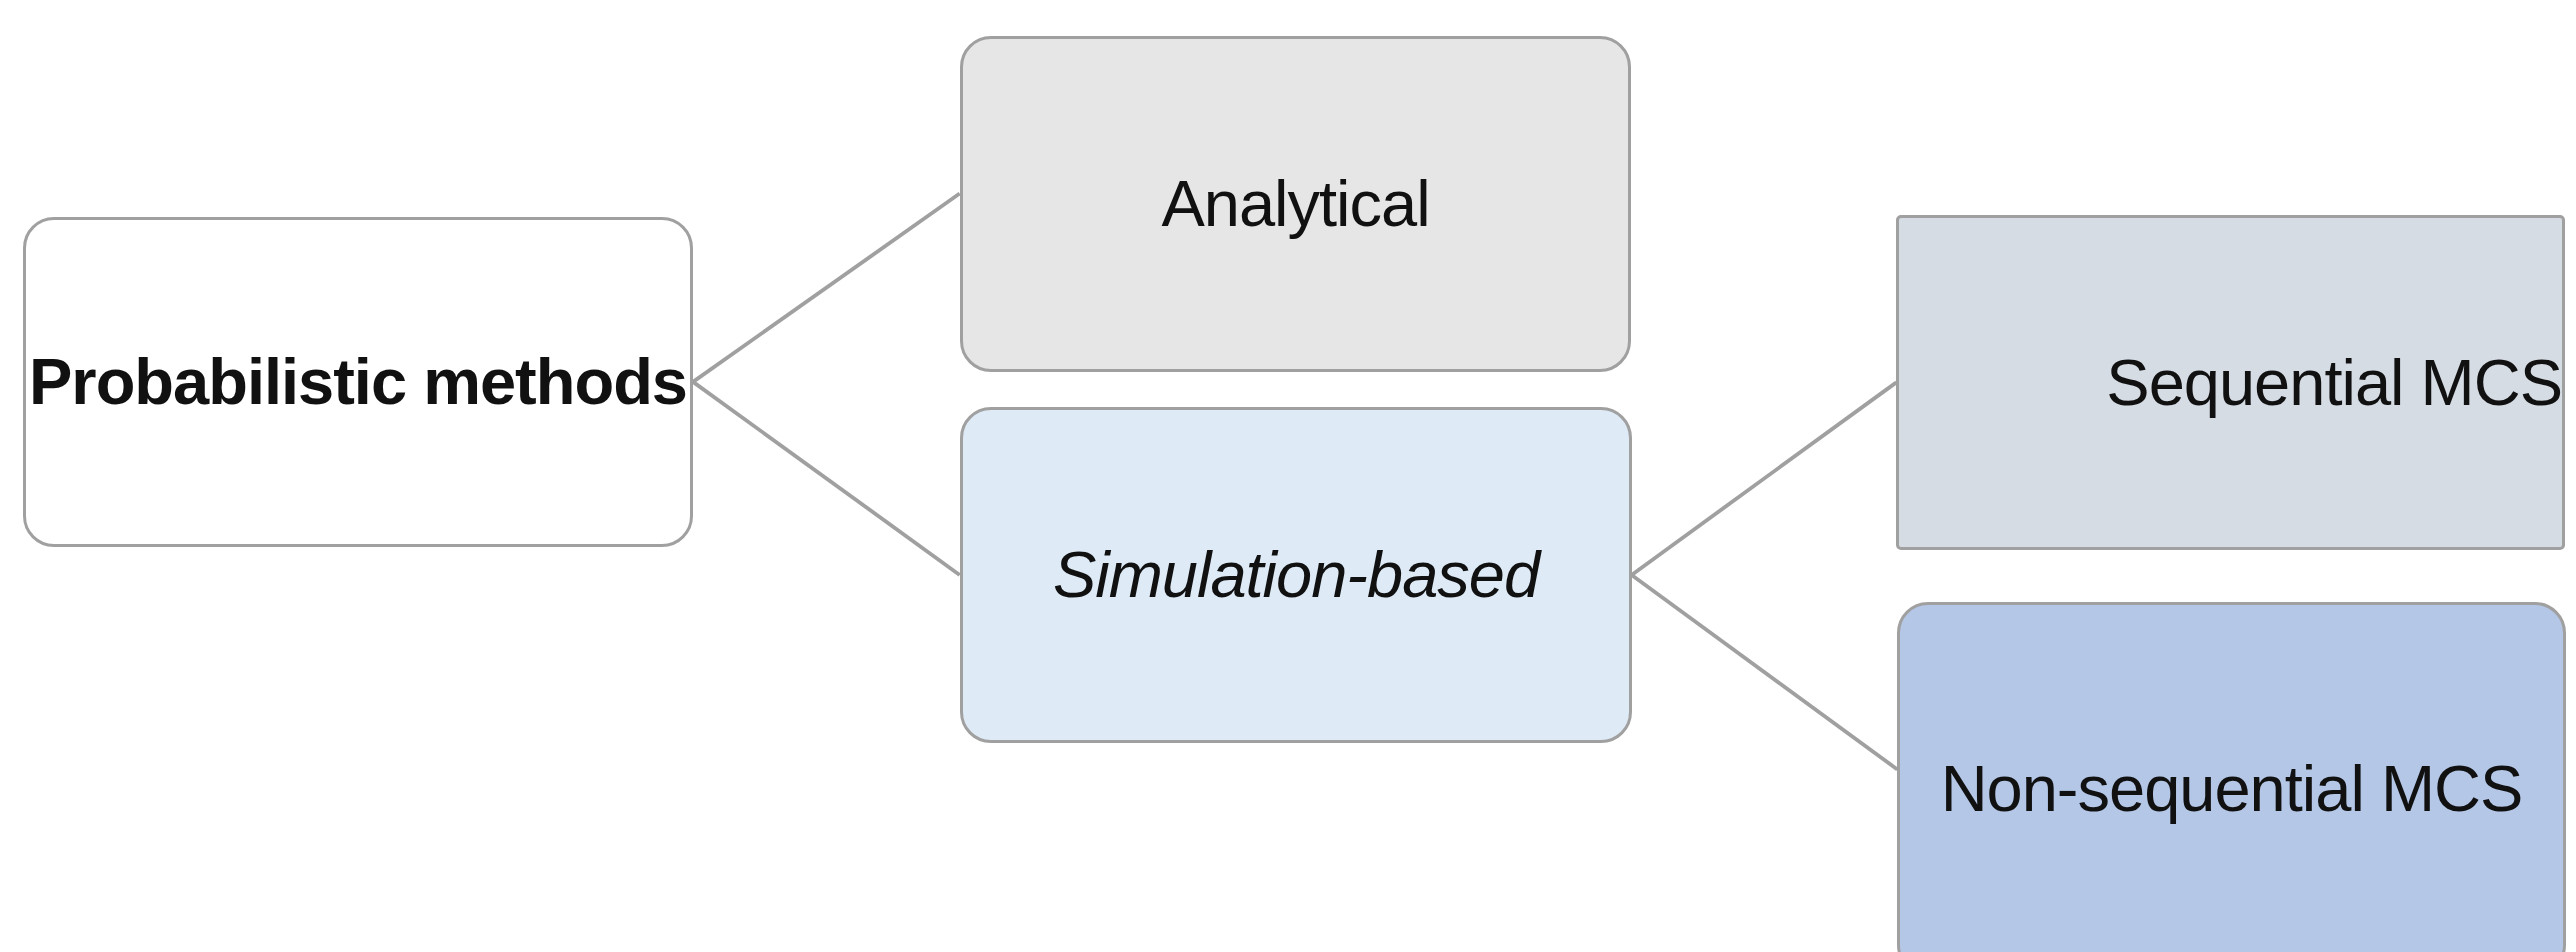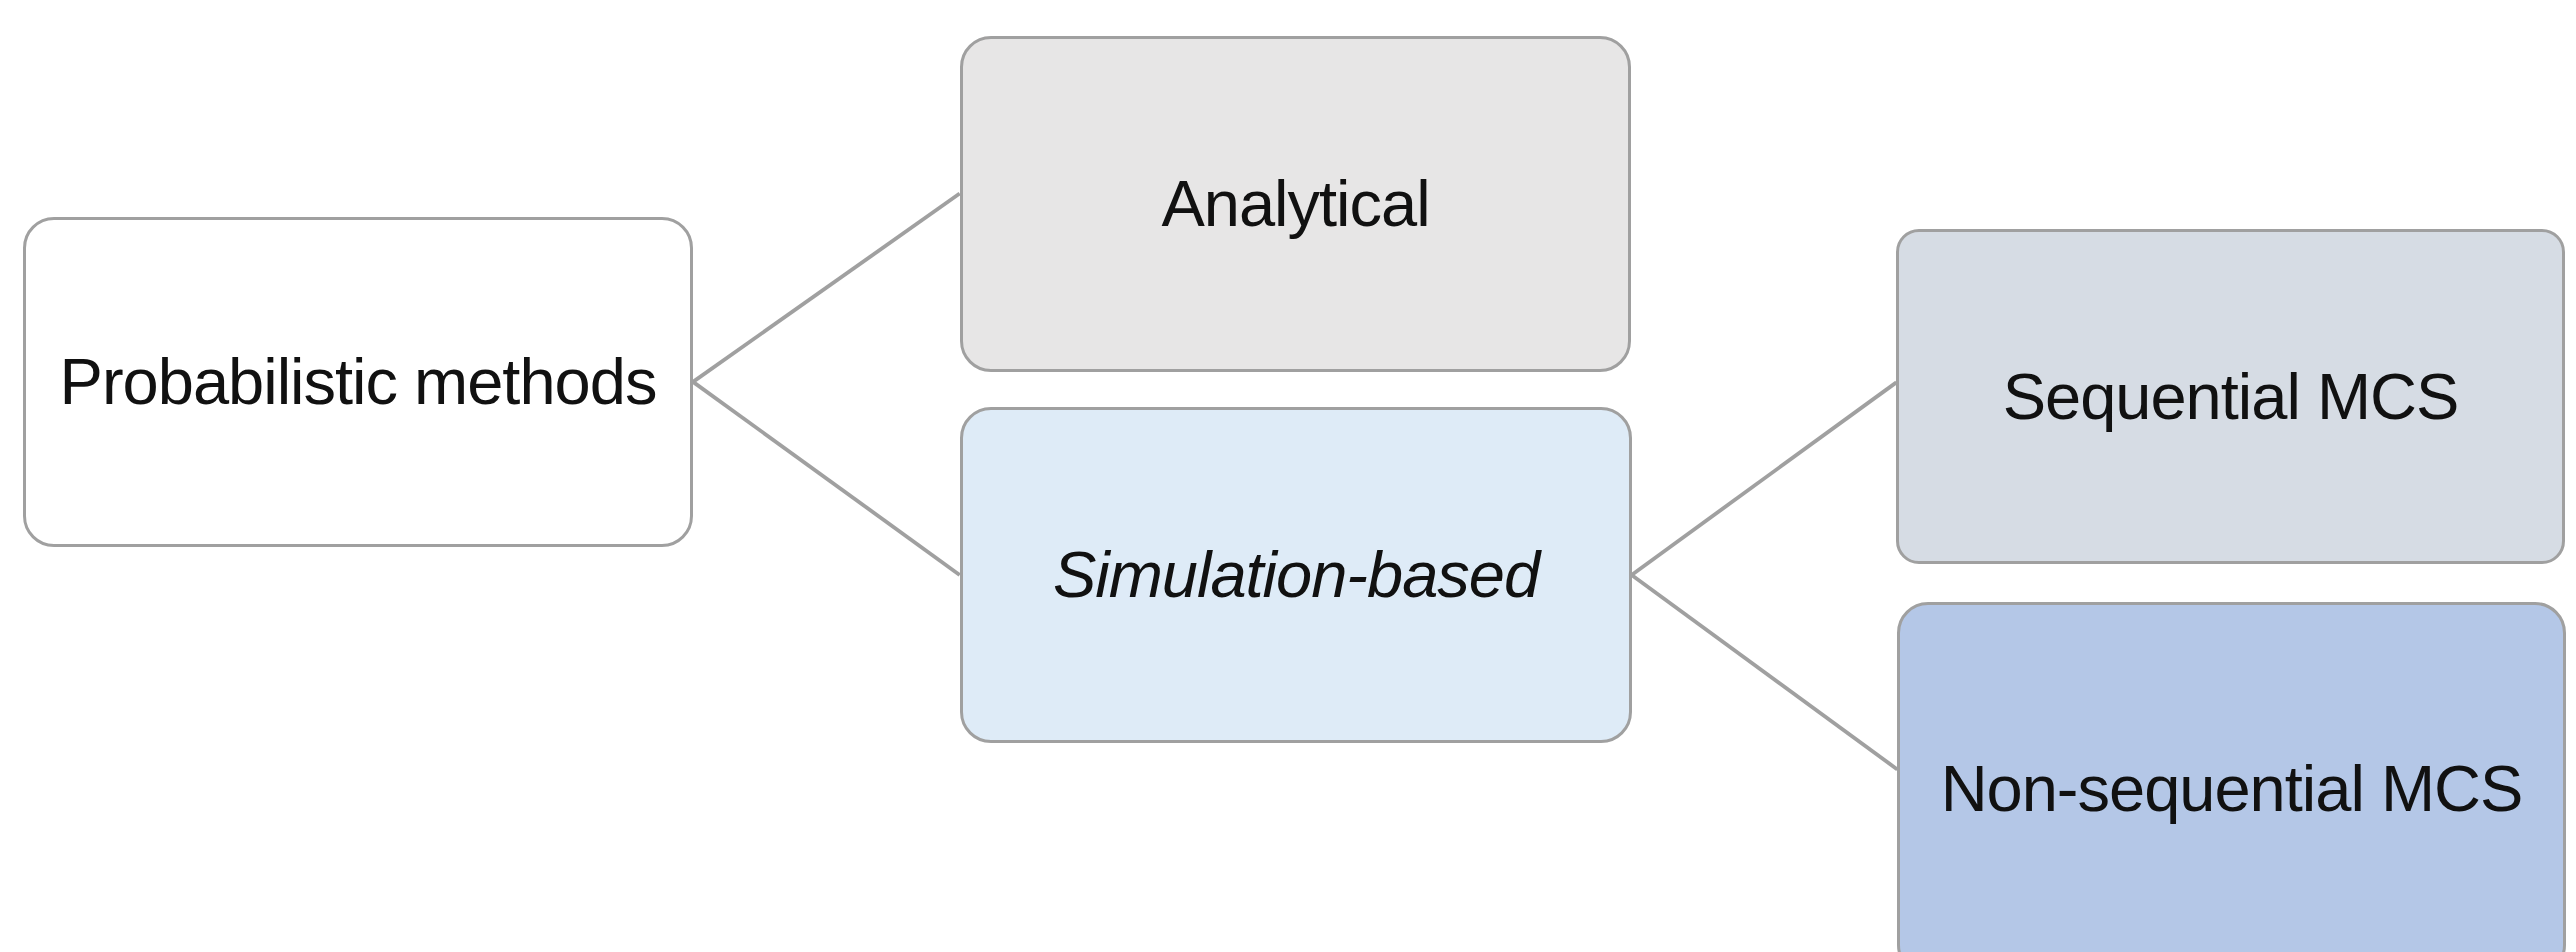--- a/index.html
+++ b/index.html
@@ -44,29 +44,29 @@
 
 <div id="canvas">
   <svg id="edges" viewBox="0 0 2695 996" xmlns="http://www.w3.org/2000/svg">
       <line x1="725" y1="399.5" x2="1004" y2="202.5" stroke="#a0a0a0" stroke-width="4"></line>
       <line x1="725" y1="399.5" x2="1004" y2="601.5" stroke="#a0a0a0" stroke-width="4"></line>
       <line x1="1707" y1="601.5" x2="1984" y2="400" stroke="#a0a0a0" stroke-width="4"></line>
       <line x1="1707" y1="601.5" x2="1985" y2="805" stroke="#a0a0a0" stroke-width="4"></line>
     </svg>
   <div id="nodes">
       <div class="node" style="left: 23px; top: 217px; width: 670px; height: 330px; background: rgb(255, 255, 255); border: 3.8px solid rgb(160, 160, 160); border-radius: 31px;">
-        <span class="node-label" style="color: rgb(17, 17, 17);">Probabilistic methods</span>
+        <span class="node-label" style="color: rgb(17, 17, 17); font-weight: bold;">Probabilistic methods</span>
       </div>
       <div class="node" style="left: 960px; top: 26px; width: 671px; height: 336px; background: rgb(231, 230, 230); border: 3.8px solid rgb(160, 160, 160); border-radius: 31px; margin-top: 10px;">
         <span class="node-label" style="color: rgb(17, 17, 17);">Analytical</span>
       </div>
       <div class="node" style="left: 960px; top: 407px; width: 672px; height: 336px; background: rgb(222, 235, 247); border: 3.8px solid rgb(160, 160, 160); border-radius: 31px;">
         <span class="node-label" style="color: rgb(17, 17, 17); font-style: italic;">Simulation-based</span>
       </div>
-      <div class="node" style="left: 1896px; top: 229px; width: 669px; height: 335px; background: rgb(214, 220, 228); border: 3.8px solid rgb(160, 160, 160); border-radius: 23px;">
+      <div class="node" style="left: 1896px; top: 215px; width: 669px; height: 335px; background: rgb(214, 220, 228); border: 3.8px solid rgb(160, 160, 160); border-radius: 5px; justify-content: flex-end;">
         <span class="node-label" style="color: rgb(17, 17, 17);">Sequential MCS</span>
       </div>
       <div class="node" style="left: 1897px; top: 602px; width: 669px; height: 374px; background: rgb(180, 199, 231); border: 3.8px solid rgb(160, 160, 160); border-radius: 31px;">
         <span class="node-label" style="color: rgb(17, 17, 17);">Non-sequential MCS</span>
       </div>
     </div>
 </div>
 
 
 </body></html>

